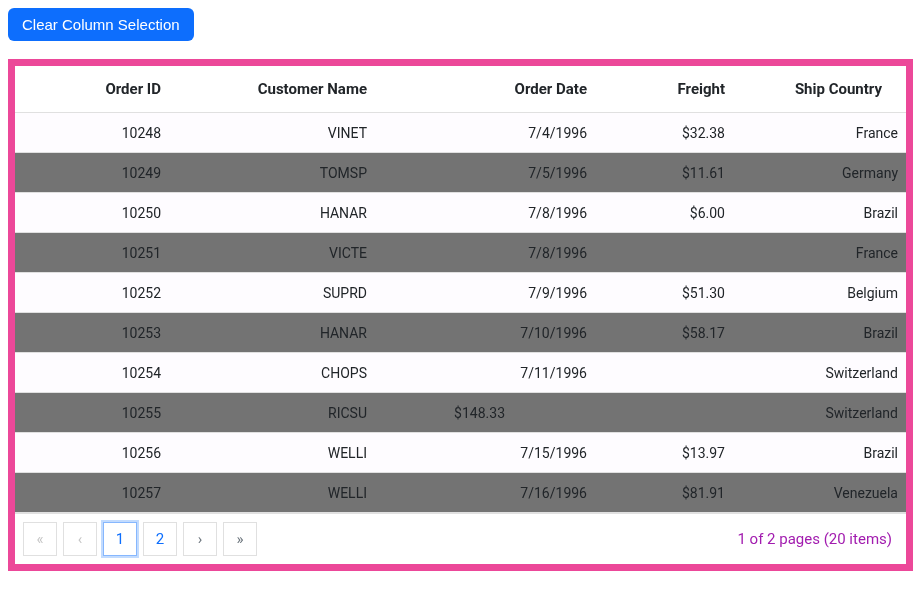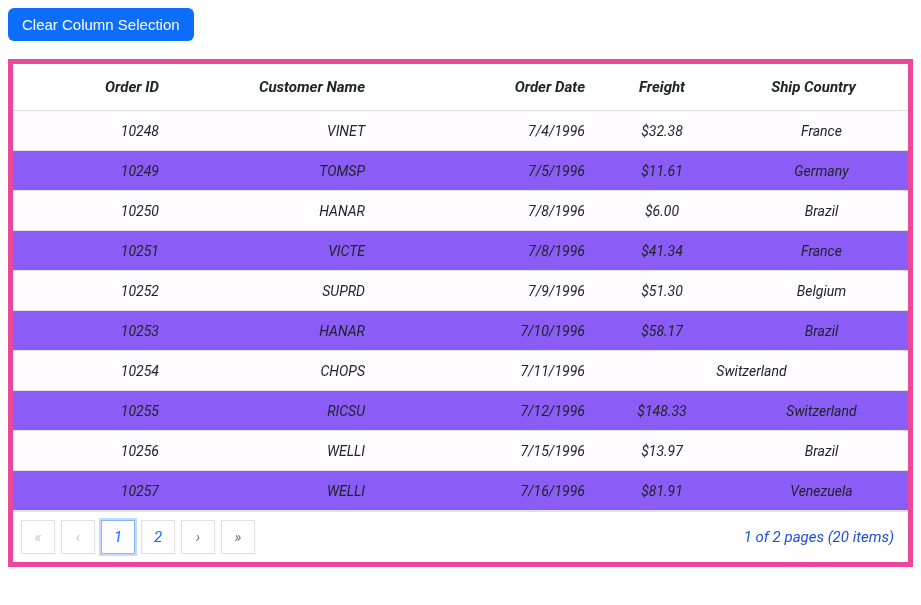--- a/index.html
+++ b/index.html
@@ -18,54 +18,53 @@
       background: #0d6efd;
       color: #fff;
       border: none;
       border-radius: 6px;
       padding: 8px 14px;
       font-size: 15px;
       cursor: pointer;
       margin-bottom: 18px;
     }
     .grid-wrap {
-      border: 5px solid #ec4899;
-      font-style: italic;
+      border: 7px solid #ec4899;
     }
     .grid-header {
       display: flex;
       border-bottom: 1px solid #e0e0e0;
       font-weight: 700;
       background: #fff;
     }
     .grid-body {
       height: 400px;
       overflow-y: scroll;
-      background: #8b5cf6;
+      background: #737373;
     }
     .grid-row {
       display: flex;
       border-bottom: 1px solid #e0e0e0;
       align-items: center;
       min-height: 40px;
     }
     .grid-row:nth-child(odd) {
       background: #fefcff;
     }
     .cell {
       padding: 10px 8px;
       overflow: hidden;
       text-overflow: ellipsis;
       white-space: nowrap;
     }
     .col-orderid { width: 160px; text-align: right; padding-right: 14px;}
     .col-customer { width: 200px; text-align: right; padding-left: 10px;}
     .col-date { width: 220px; text-align: right; }
-    .col-freight { width: 140px; text-align: center; padding-right: 10px;}
-    .col-country { flex: 1; text-align: center; padding-left: 10px;}
+    .col-freight { width: 140px; text-align: right; padding-right: 10px;}
+    .col-country { flex: 1; text-align: right; padding-left: 10px;}
 
     .grid-header .cell {
       padding-top: 14px;
       padding-bottom: 14px;
       font-size: 15px;
     }
     .header-scroll-gap { width: 16px; }
 
     .pager {
       display: flex;
@@ -99,21 +98,21 @@
       box-shadow: 0 0 0 2px rgba(13,110,253,.25);
       color: #0d6efd;
     }
     .pager-item.disabled {
       color: #c5c5c5;
       cursor: default;
     }
     .pager-info {
       margin-left: auto;
       font-size: 15px;
-      color: #1d4ed8;
+      color: #a21caf;
       padding-right: 6px;
     }
 
     
     .grid-body::-webkit-scrollbar { width: 16px; }
     .grid-body::-webkit-scrollbar-track { background: #f1f1f1; }
     .grid-body::-webkit-scrollbar-thumb { background: #c1c1c1; }
   </style>
 </head>
 <body>
@@ -153,21 +152,20 @@
         <div class="cell col-orderid">10250</div>
         <div class="cell col-customer">HANAR</div>
         <div class="cell col-date">7/8/1996</div>
         <div class="cell col-freight">$6.00</div>
         <div class="cell col-country">Brazil</div>
       </div>
       <div class="grid-row">
         <div class="cell col-orderid">10251</div>
         <div class="cell col-customer">VICTE</div>
         <div class="cell col-date">7/8/1996</div>
-        <div class="cell col-freight">$41.34</div>
         <div class="cell col-country">France</div>
       </div>
       <div class="grid-row">
         <div class="cell col-orderid">10252</div>
         <div class="cell col-customer">SUPRD</div>
         <div class="cell col-date">7/9/1996</div>
         <div class="cell col-freight">$51.30</div>
         <div class="cell col-country">Belgium</div>
       </div>
       <div class="grid-row">
@@ -179,21 +177,20 @@
       </div>
       <div class="grid-row">
         <div class="cell col-orderid">10254</div>
         <div class="cell col-customer">CHOPS</div>
         <div class="cell col-date">7/11/1996</div>
         <div class="cell col-country">Switzerland</div>
       </div>
       <div class="grid-row">
         <div class="cell col-orderid">10255</div>
         <div class="cell col-customer">RICSU</div>
-        <div class="cell col-date">7/12/1996</div>
         <div class="cell col-freight">$148.33</div>
         <div class="cell col-country">Switzerland</div>
       </div>
       <div class="grid-row">
         <div class="cell col-orderid">10256</div>
         <div class="cell col-customer">WELLI</div>
         <div class="cell col-date">7/15/1996</div>
         <div class="cell col-freight">$13.97</div>
         <div class="cell col-country">Brazil</div>
       </div>

